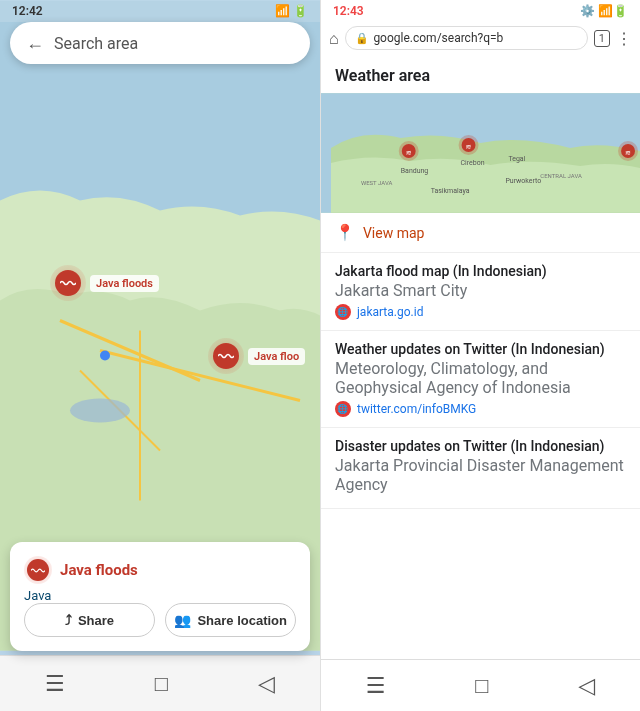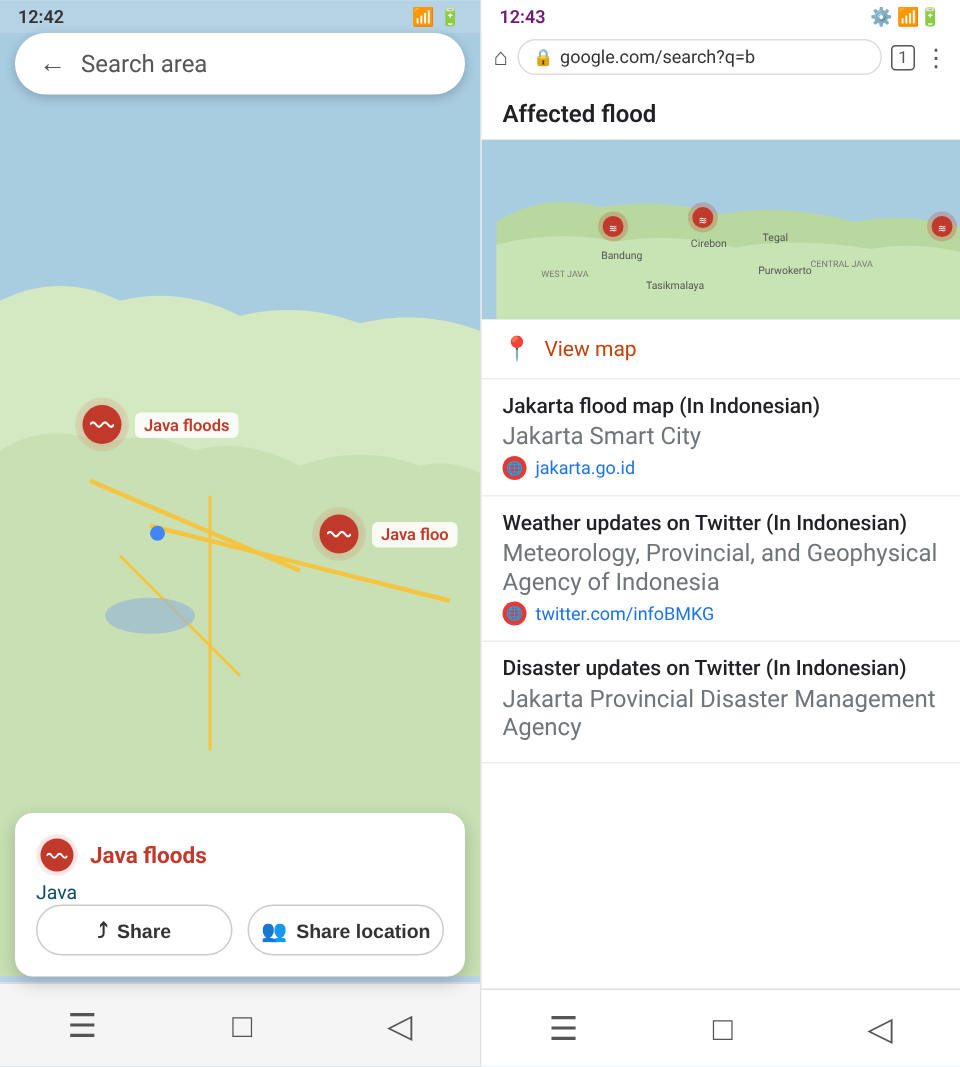--- a/index.html
+++ b/index.html
@@ -201,21 +201,21 @@
       border-left: 1px solid #e0e0e0;
     }
 
     .status-bar-right {
       display: flex;
       justify-content: space-between;
       align-items: center;
       padding: 4px 12px;
       background: #fff;
       font-size: 12px;
-      color: #701a75;
+      color: #ef4444;
       font-weight: 600;
     }
 
     .browser-bar-url {
       flex: 1;
       display: flex;
       align-items: center;
       gap: 4px;
       background: #fff;
       border-radius: 16px;
@@ -425,21 +425,21 @@
     <div class="browser-bar-url">
       <span style="font-size:11px;">🔒</span>
       <span class="url-text">google.com/search?q=b</span>
     </div>
     <span style="font-size:16px; color:#555; border:1.5px solid #555; border-radius:3px; padding:1px 4px; font-size:11px;">1</span>
     <span style="font-size:16px; color:#555;">⋮</span>
   </div>
 
   <div class="content-area">
 
-    <div class="section-title">Affected flood</div>
+    <div class="section-title">Weather area</div>
 
     <div class="map-thumb">
       <svg class="map-thumb-svg" viewBox="0 0 320 120" xmlns="http://www.w3.org/2000/svg">
         <rect width="320" height="120" fill="#a8cce0"></rect>
 
         <path d="M10,55 Q40,35 80,45 Q120,38 160,50 Q200,42 250,55 Q280,48 320,58 L320,120 L10,120 Z" fill="#b8d8a0"></path>
         <path d="M10,70 Q50,60 90,68 Q130,62 170,72 Q210,65 260,73 Q290,68 320,75 L320,120 L10,120 Z" fill="#c8e4b4"></path>
 
         <text x="80" y="80" font-size="7" fill="#555">Bandung</text>
         <text x="140" y="72" font-size="7" fill="#555">Cirebon</text>
@@ -473,21 +473,21 @@
       <div class="info-item-title">Jakarta flood map (In Indonesian)</div>
       <div class="info-item-sub">Jakarta Smart City</div>
       <div class="info-item-link">
         <div class="globe-icon">🌐</div>
         <span>jakarta.go.id</span>
       </div>
     </div>
 
     <div class="info-item">
       <div class="info-item-title">Weather updates on Twitter (In Indonesian)</div>
-      <div class="info-item-sub">Meteorology, Provincial, and Geophysical Agency of Indonesia</div>
+      <div class="info-item-sub">Meteorology, Climatology, and Geophysical Agency of Indonesia</div>
       <div class="info-item-link">
         <div class="globe-icon">🌐</div>
         <span>twitter.com/infoBMKG</span>
       </div>
     </div>
 
     <div class="info-item">
       <div class="info-item-title">Disaster updates on Twitter (In Indonesian)</div>
       <div class="info-item-sub">Jakarta Provincial Disaster Management Agency</div>
     </div>

